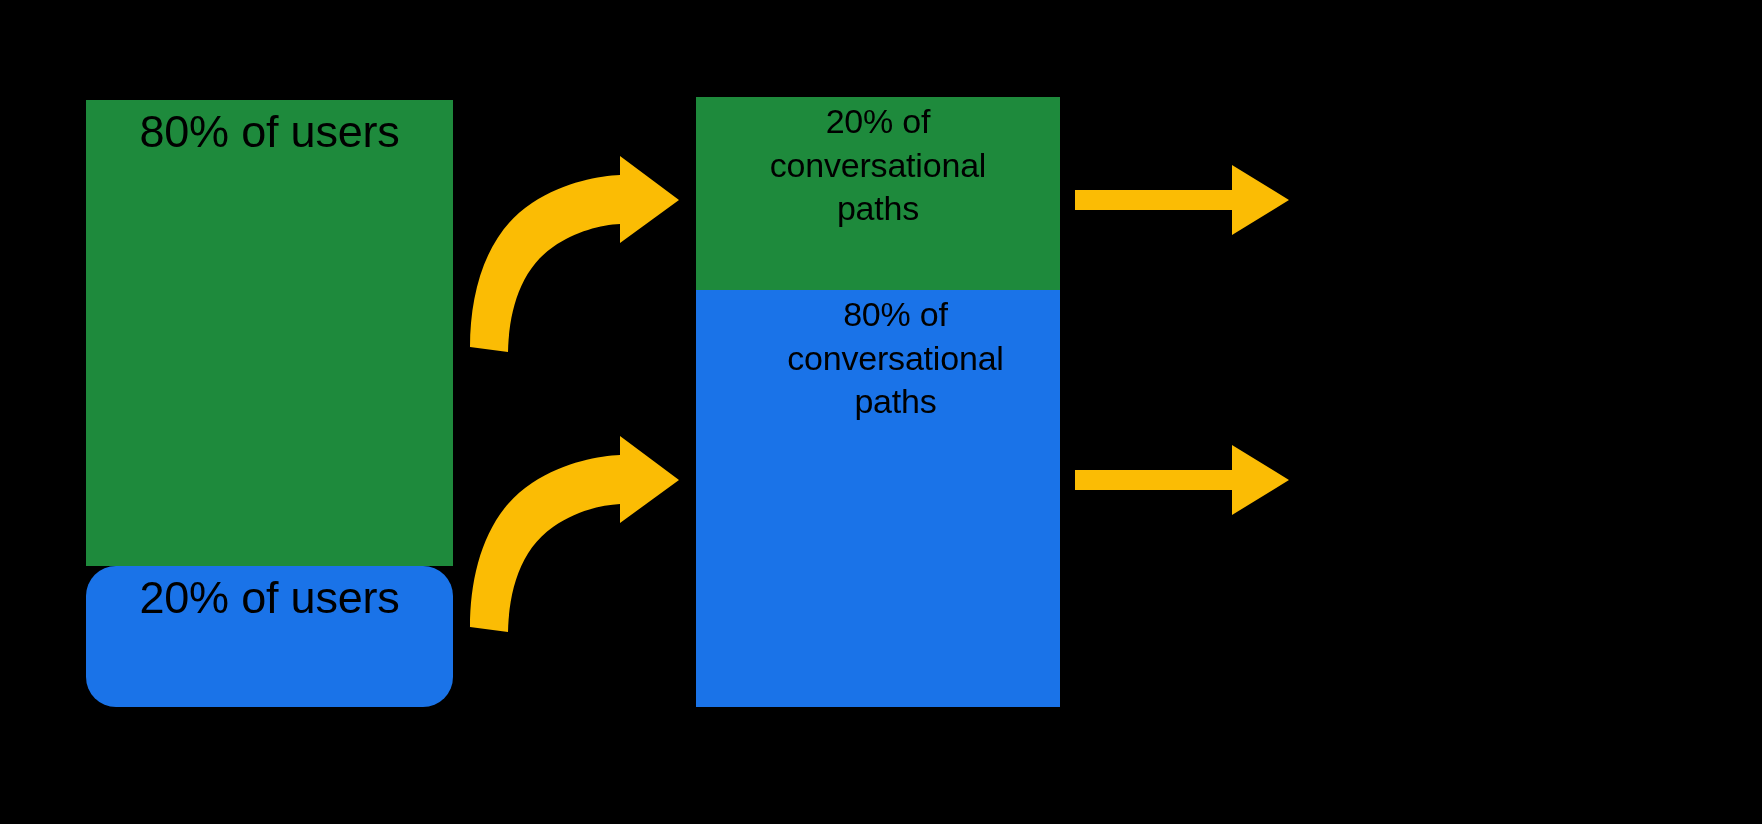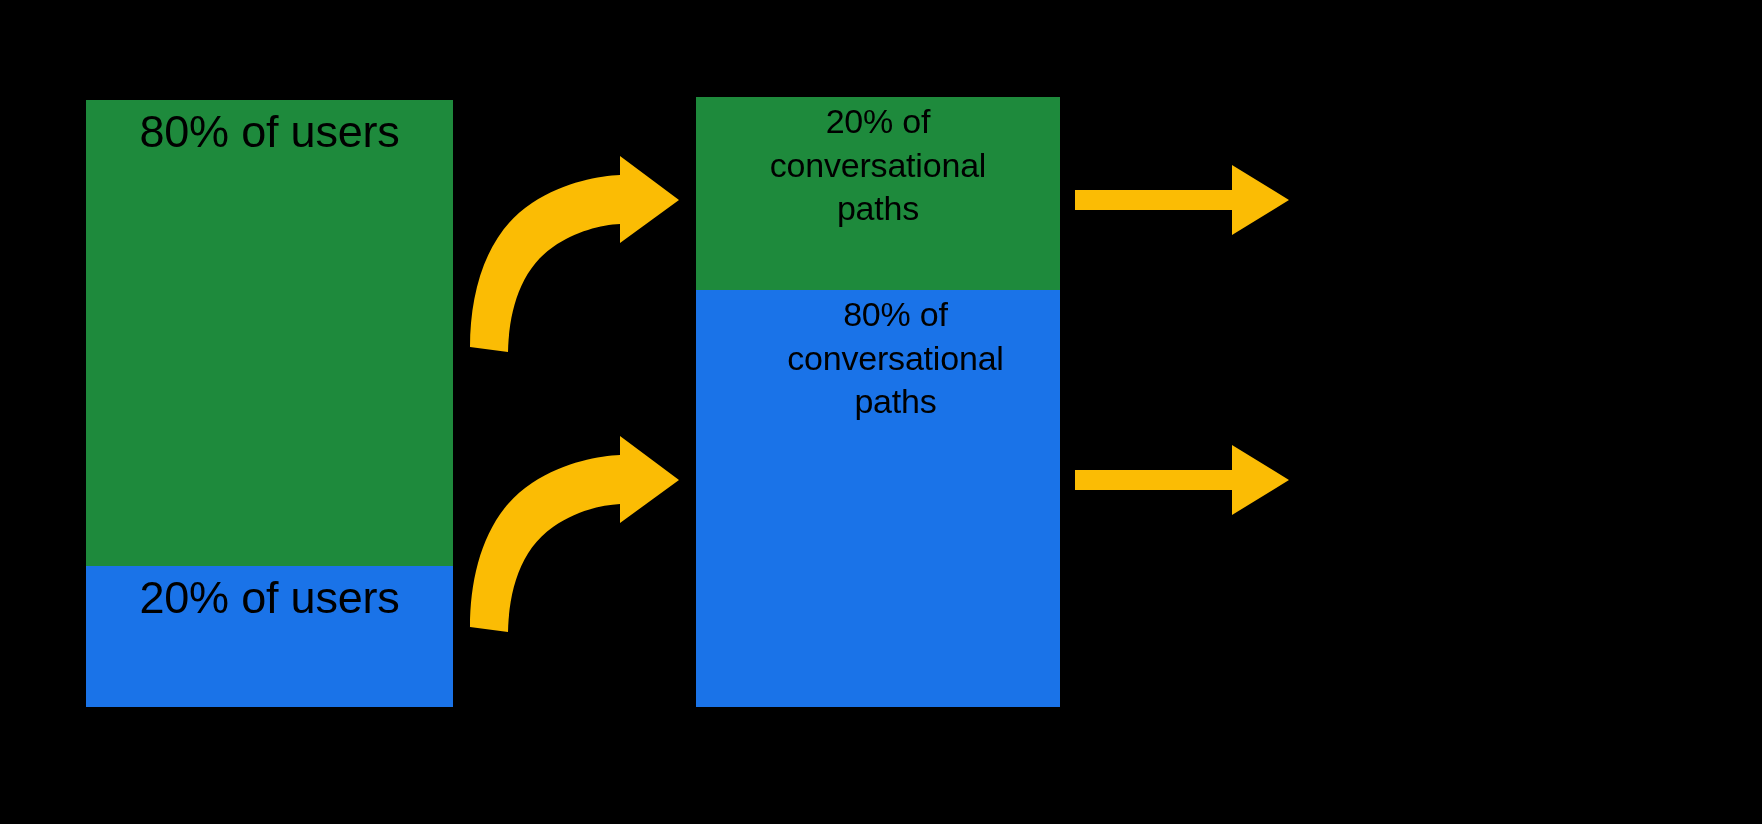--- a/index.html
+++ b/index.html
@@ -45,21 +45,21 @@
   .seg-blue  { background: #1A73E8; }
 
   
   #stack-users {
     left: 86px;
     top: 100px;
     width: 367px;
     height: 607px;
   }
   #stack-users .seg-green { height: 466px; }
-  #stack-users .seg-blue  { height: 141px; }
+  #stack-users .seg-blue  { height: 141px; border-radius: 30px; }
   #stack-users .segment { font-size: 45px; }
 
   
   #stack-paths {
     left: 696px;
     top: 97px;
     width: 364px;
     height: 610px;
   }
   #stack-paths .seg-green { height: 193px; }

